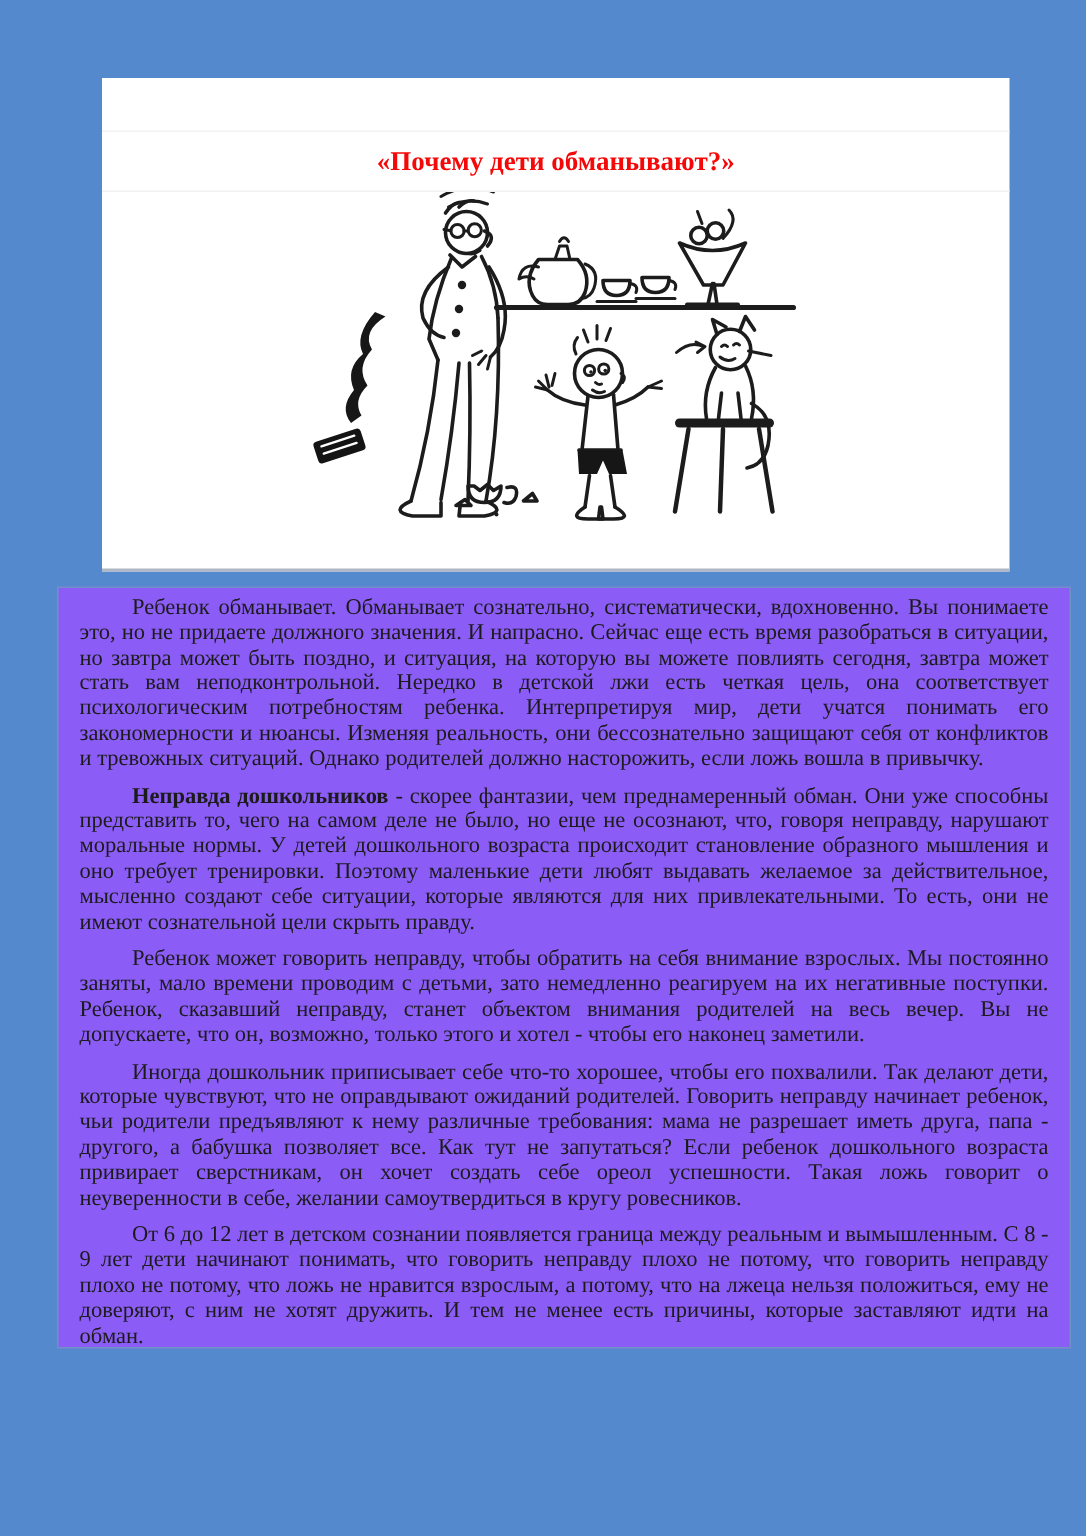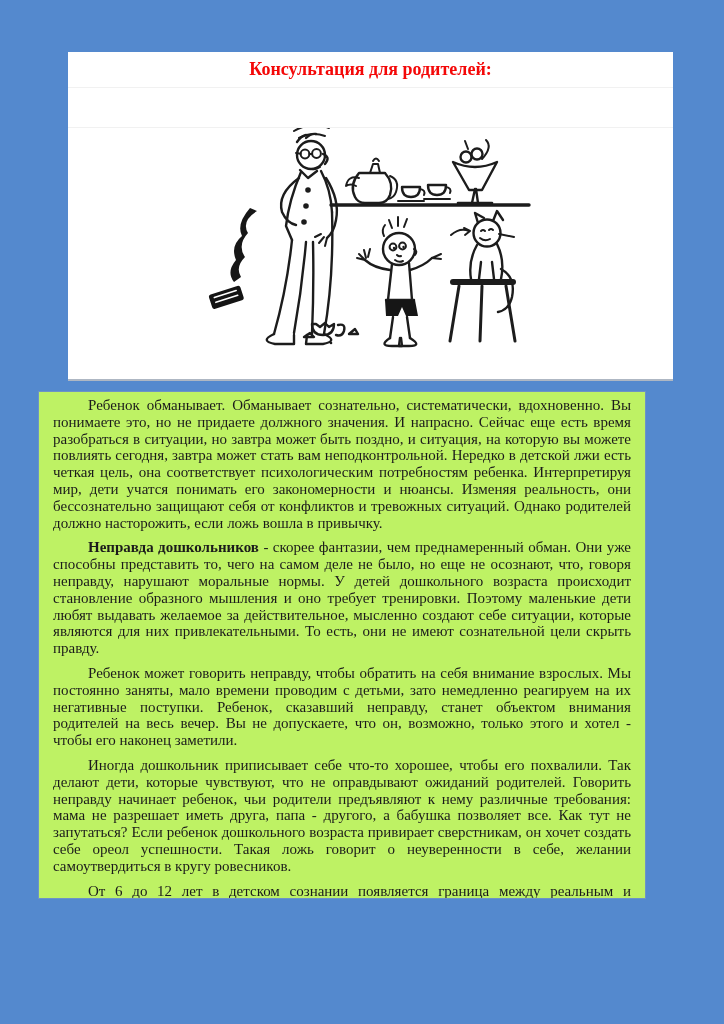--- a/index.html
+++ b/index.html
@@ -20,41 +20,41 @@
   .doc-title{
     position:absolute;left:0;right:0;margin:0;text-align:center;
     font-weight:bold;font-size:18px;line-height:20px;
     font-family:"Liberation Serif", serif;
   }
   .title1{top:7px}
   .title2{top:45px}
   .cartoon{position:absolute;left:0;top:76px;}
   .cartoon path, .cartoon circle, .cartoon rect{vector-effect:none;}
   .text-box{
-    position:absolute;left:38px;top:391px;width:608px;height:508px;
-    background:#bef264;border:1px solid #6d93c5;box-sizing:border-box;
+    position:absolute;left:38px;top:391px;width:676px;height:508px;
+    background:#8b5cf6;border:1px solid #6d93c5;box-sizing:border-box;
     padding:0 14px;overflow:hidden;
   }
   .text-box p{
     margin:8px 0 0;text-align:justify;text-indent:35px;
     font-size:15px;line-height:16.8px;color:#1b1b1b;
   }
   .text-box p.first{margin-top:5px;}
   .lead{font-weight:bold;margin-top:24px;}
 </style>
 </head>
 <body>
 
 <div class="frame" style="background:#5489ce;">
 
   <div class="top-box">
     <div class="rule rule1"></div>
     <div class="rule rule2"></div>
 
-    <h1 class="doc-title title1" style="color:#f40808;">Консультация для родителей:</h1>
+    <h1 class="doc-title title2" style="color:#f40808;">«Почему дети обманывают?»</h1>
 
     <svg class="cartoon" width="605" height="245" viewBox="0 0 605 245" fill="none" stroke="#1c1c1c" stroke-width="2.4" stroke-linecap="round" stroke-linejoin="round">
 
       <g>
 
         <path d="M226 3 q17 -10 35 -3" stroke-width="2"></path>
         <path d="M231 10 q13 -7 26 -2" stroke-width="2"></path>
 
         <path d="M229 14 q4 -6 9 -7"></path>
         <path d="M238 10 q5 -5 10 -4"></path>

